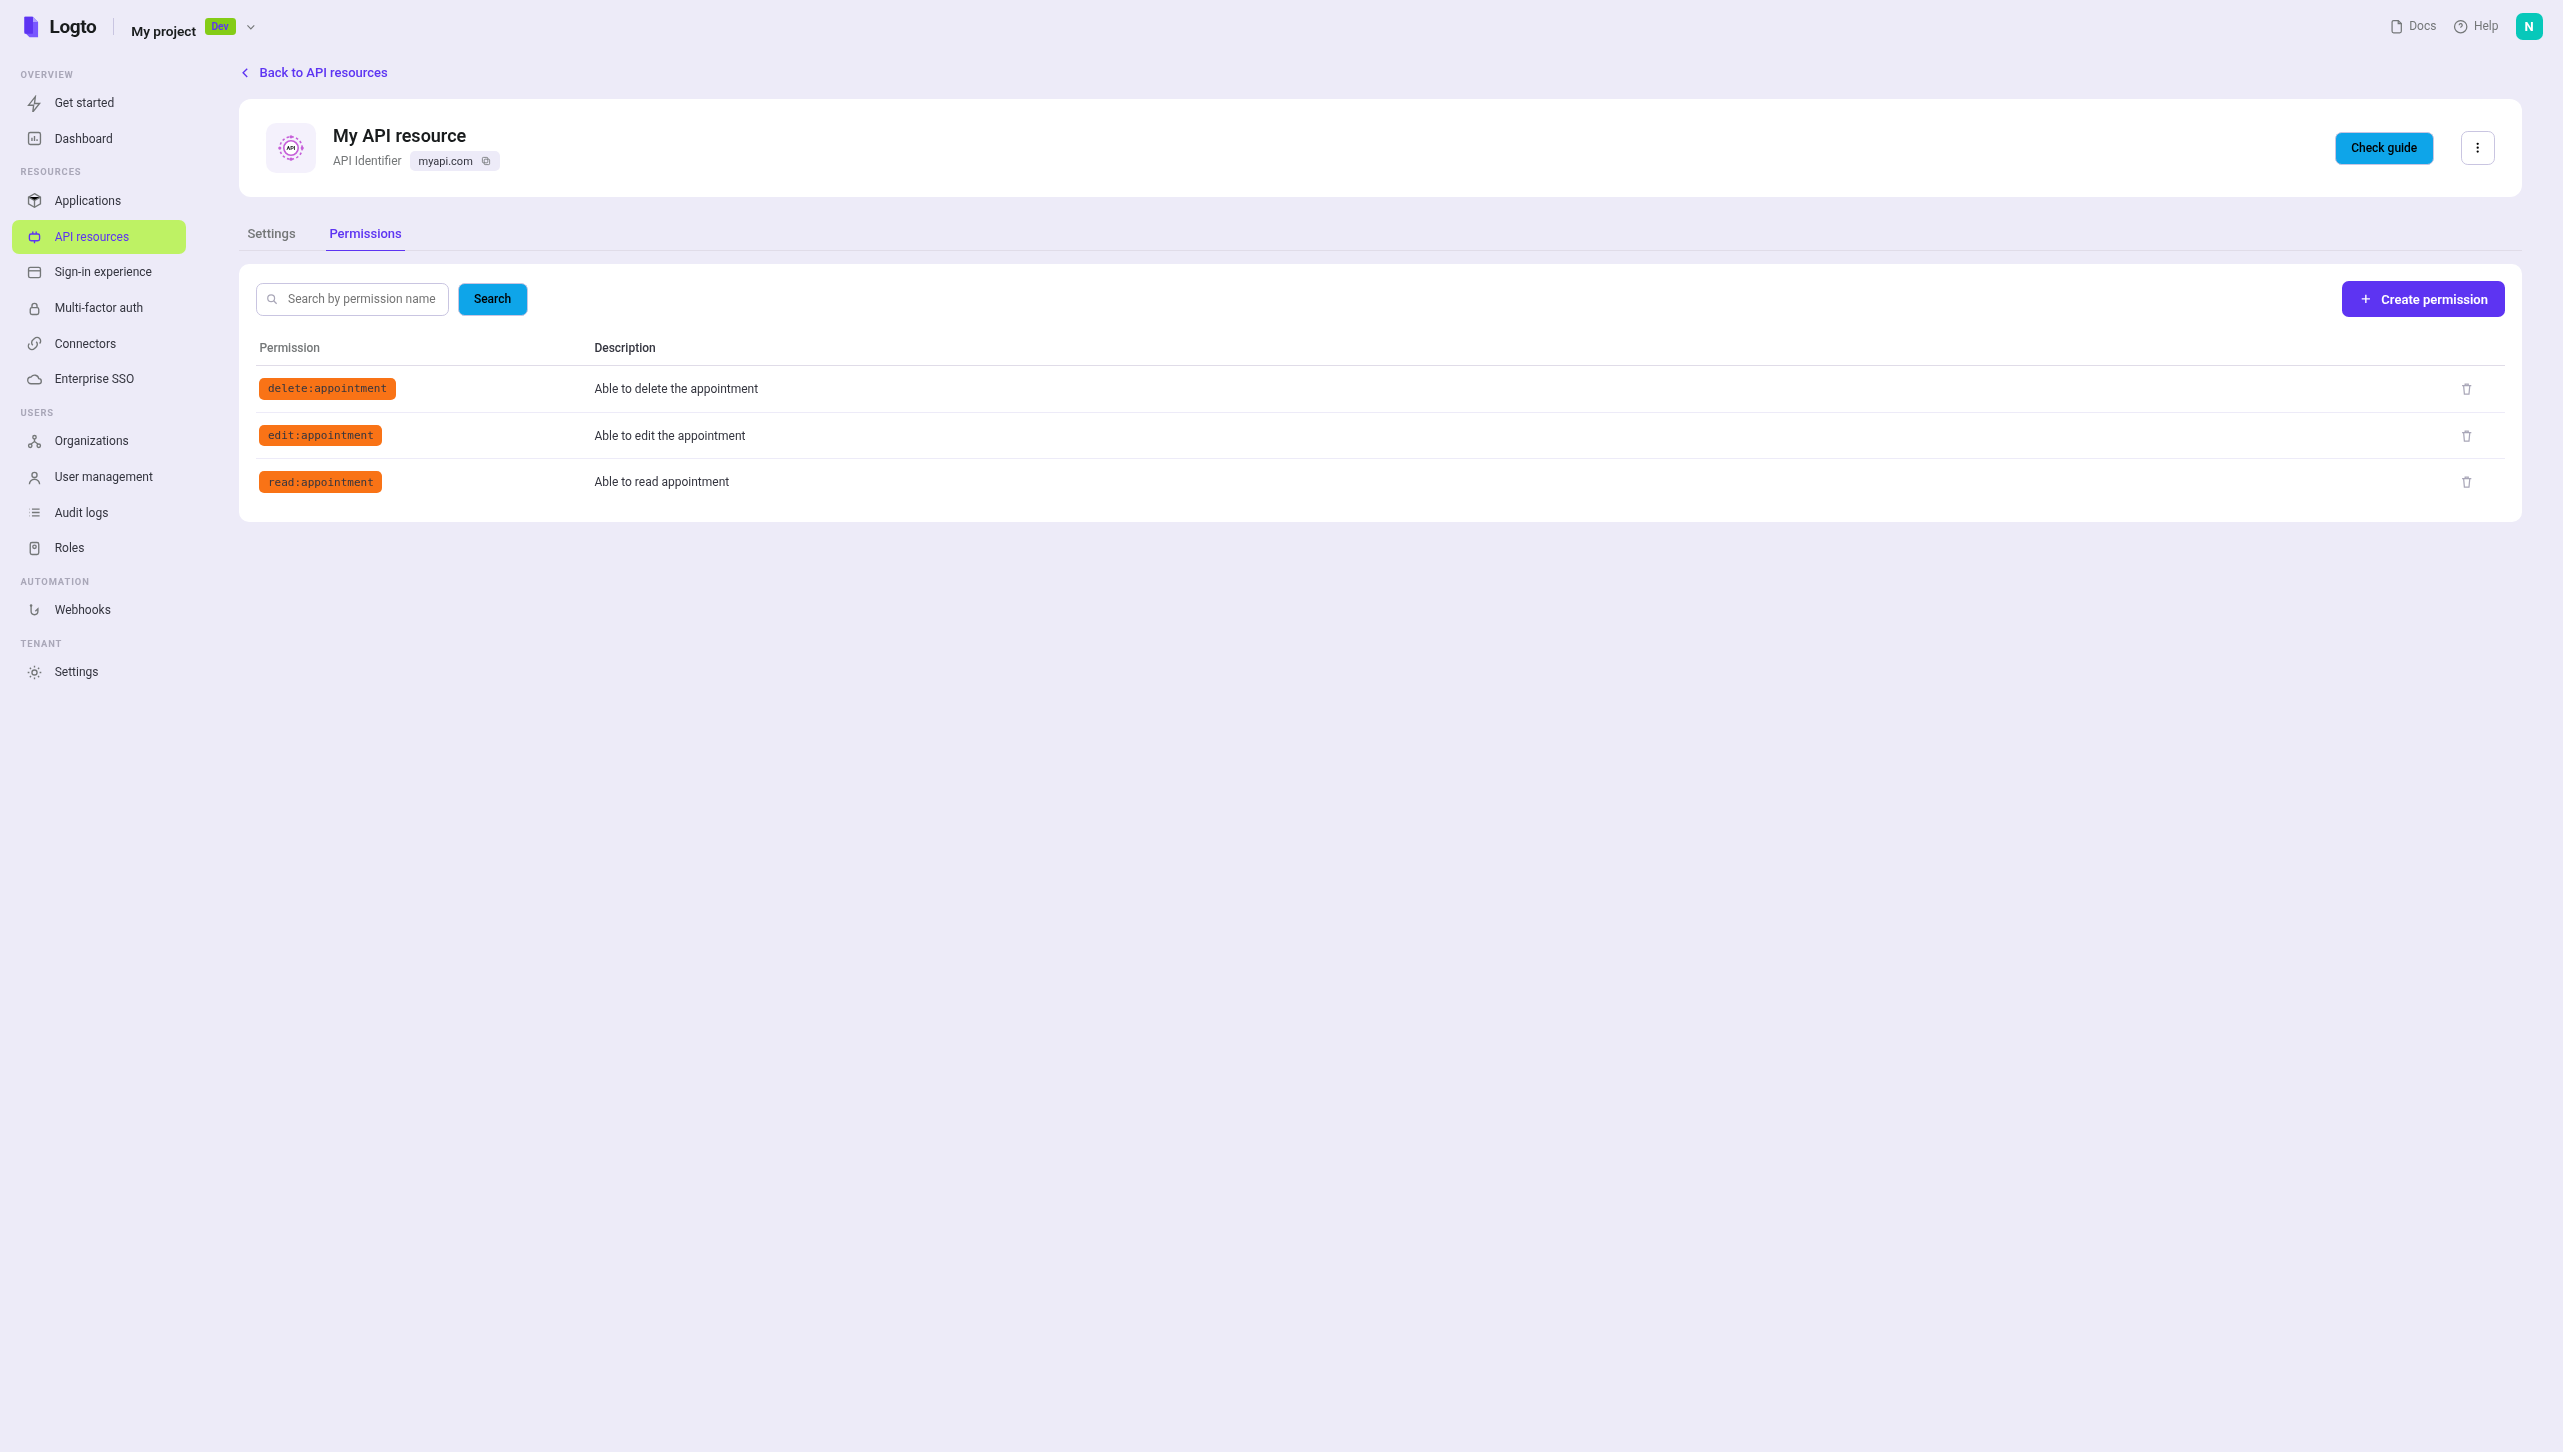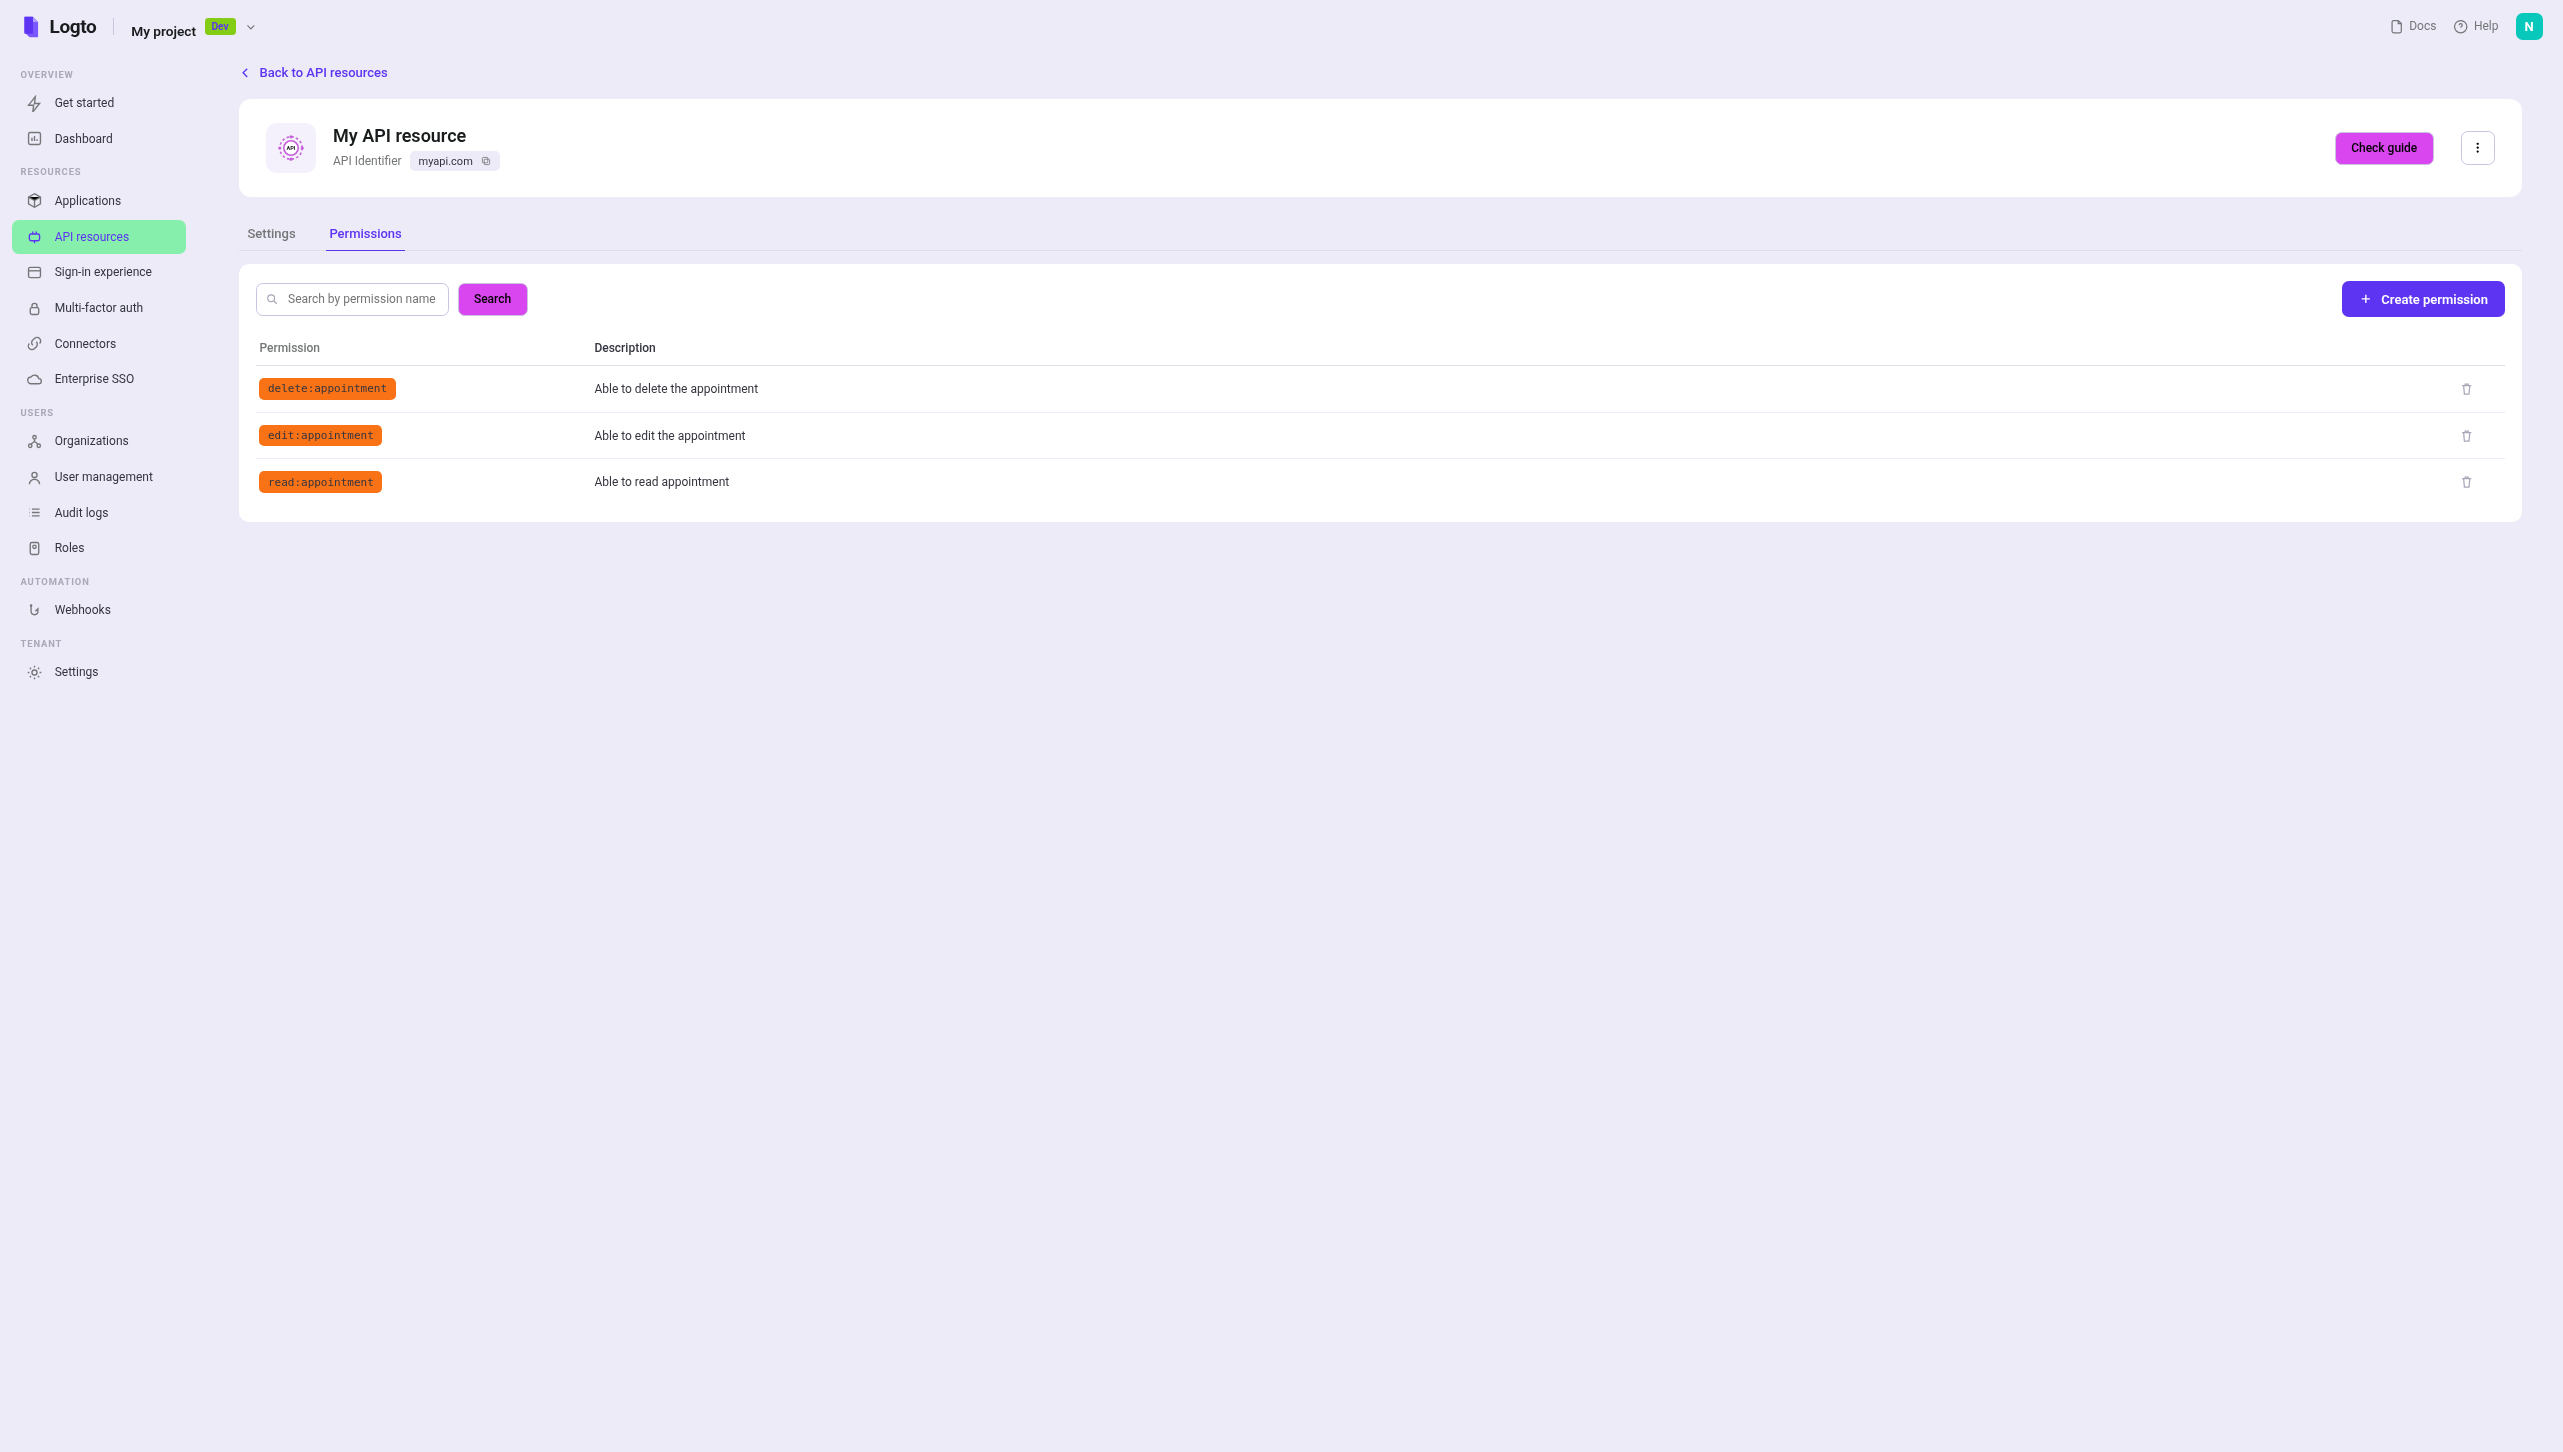--- a/index.html
+++ b/index.html
@@ -17,35 +17,35 @@
 .env-badge { background: #84cc16; color: #5D34F2; font-size: 10.3px; font-weight: 600; padding: 1.7px 6.8px; border-radius: 3.4px; }
 .chevron-down { color: #747778; }
 .topbar-right { margin-left: auto; display: flex; align-items: center; gap: 17px; }
 .topbar-link { display: flex; align-items: center; gap: 5.1px; color: #747778; font-size: 12px; text-decoration: none; cursor: pointer; }
 .avatar { width: 27px; height: 27px; border-radius: 6.8px; background: #07C8BA; color: #fff; display: flex; align-items: center; justify-content: center; font-weight: 700; font-size: 13px; }
 
 
 .sidebar { width: 198px; padding-top: 60px; overflow-y: auto; }
 .section-label { padding: 8.5px 20.5px 5.1px; font-size: 9.4px; font-weight: 700; letter-spacing: 0.9px; color: #A9A7B8; }
 .sidebar-item { display: flex; align-items: center; gap: 12px; padding: 8.5px 13.7px; margin: 1.7px 12px; border-radius: 6.8px; font-size: 12px; color: #34353F; cursor: pointer; }
-.sidebar-item.active { background: #86efac; color: #5D34F2; border-radius: 7px; }
+.sidebar-item.active { background: #bef264; color: #5D34F2; border-radius: 7px; }
 .sidebar-item.active .side-icon { color: #5D34F2; }
 .side-icon { width: 17px; height: 17px; color: #747778; flex-shrink: 0; display: flex; align-items: center; justify-content: center; }
 
 
 .main { flex: 1; padding: 65px 41px 34px 41px; overflow-y: auto; }
 .back-link { display: inline-flex; align-items: center; gap: 6.8px; color: #5D34F2; font-size: 13px; font-weight: 500; cursor: pointer; margin-bottom: 19px; }
 .card { background: #fff; border-radius: 12px; margin-bottom: 20.5px; }
 .resource-header { display: flex; align-items: center; padding: 24px 27px; gap: 17px; }
 .resource-icon { width: 50px; height: 50px; border-radius: 10.3px; background: #F4F1FC; display: flex; align-items: center; justify-content: center; }
 .resource-info { flex: 1; }
 .resource-title { font-size: 18px; font-weight: 600; margin-bottom: 5.1px; }
 .resource-sub { display: flex; align-items: center; gap: 8.5px; font-size: 12px; color: #747778; }
 .identifier-chip { background: #EDEBF8; border-radius: 5.1px; padding: 3.4px 8.5px; display: inline-flex; align-items: center; gap: 6.8px; font-family: 'SFMono-Regular', Consolas, monospace; font-size: 11px; color: #34353F; }
-.btn-outline { border: 0.9px solid #C9C5E1; background: #d946ef; border-radius: 6.8px; padding: 8.5px 15.4px; font-size: 12px; font-weight: 500; cursor: pointer; }
+.btn-outline { border: 0.9px solid #C9C5E1; background: #0ea5e9; border-radius: 6.8px; padding: 8.5px 15.4px; font-size: 12px; font-weight: 500; cursor: pointer; }
 .btn-icon-only { border: 0.9px solid #C9C5E1; background: #fff; border-radius: 6.8px; width: 34px; height: 34px; display: flex; align-items: center; justify-content: center; cursor: pointer; margin-left: 10.3px; }
 
 
 .tabs { display: flex; gap: 27px; border-bottom: 0.9px solid #E0DCE8; padding: 0 5.1px; margin-bottom: 13.7px; }
 .tab { padding: 8.5px 3.4px; font-size: 13px; font-weight: 500; color: #747778; cursor: pointer; border-bottom: 1.7px solid transparent; margin-bottom: -0.9px; }
 .tab.active { color: #5D34F2; border-bottom-color: #5D34F2; }
 
 
 .panel { background: #fff; border-radius: 10px; padding: 17px; }
 .panel-top { display: flex; align-items: center; gap: 8.5px; margin-bottom: 13.7px; }

